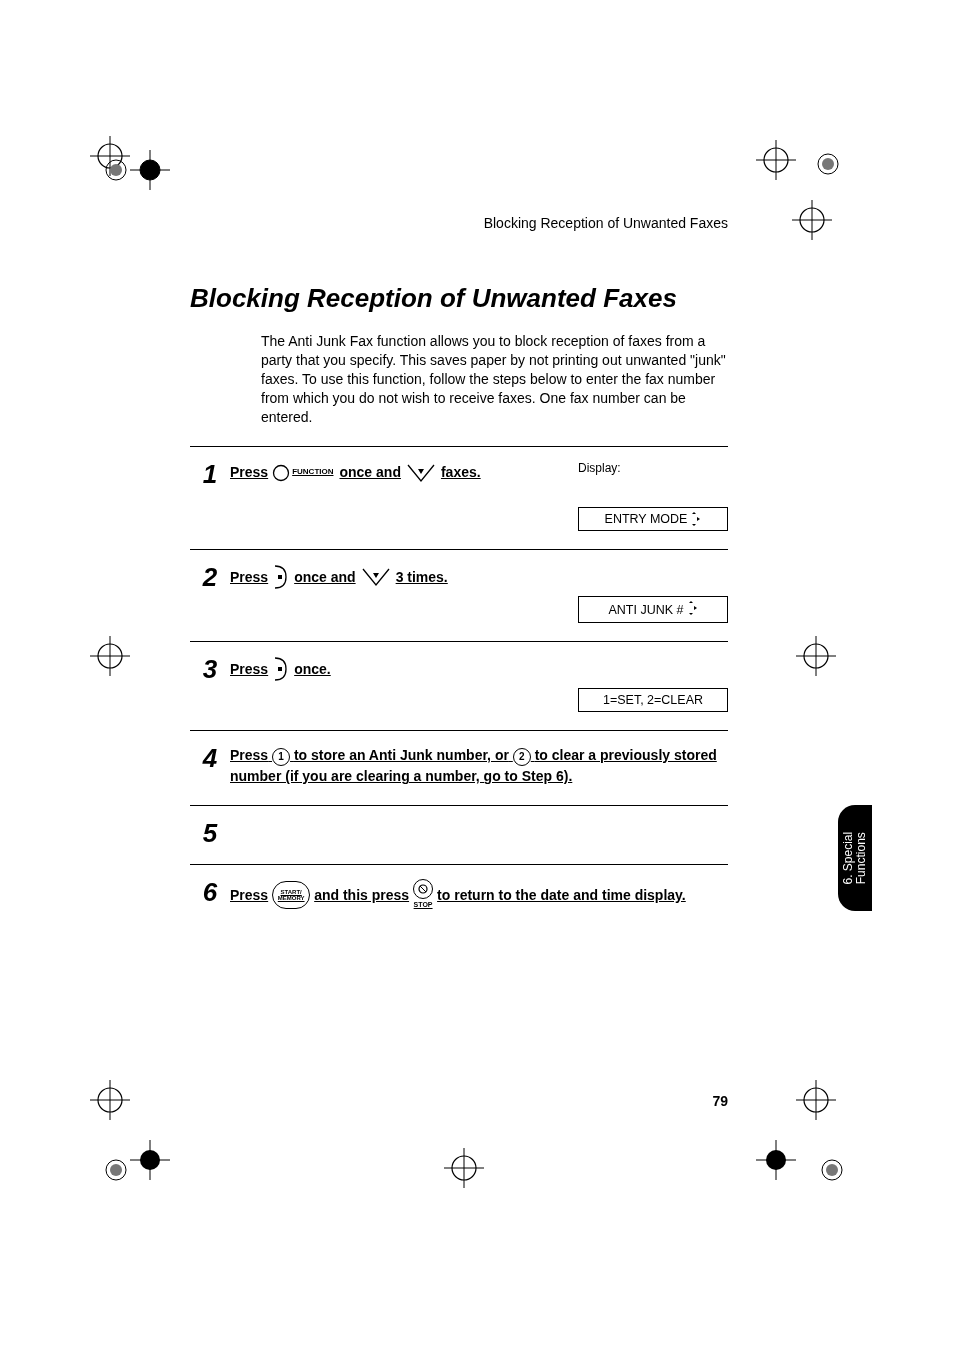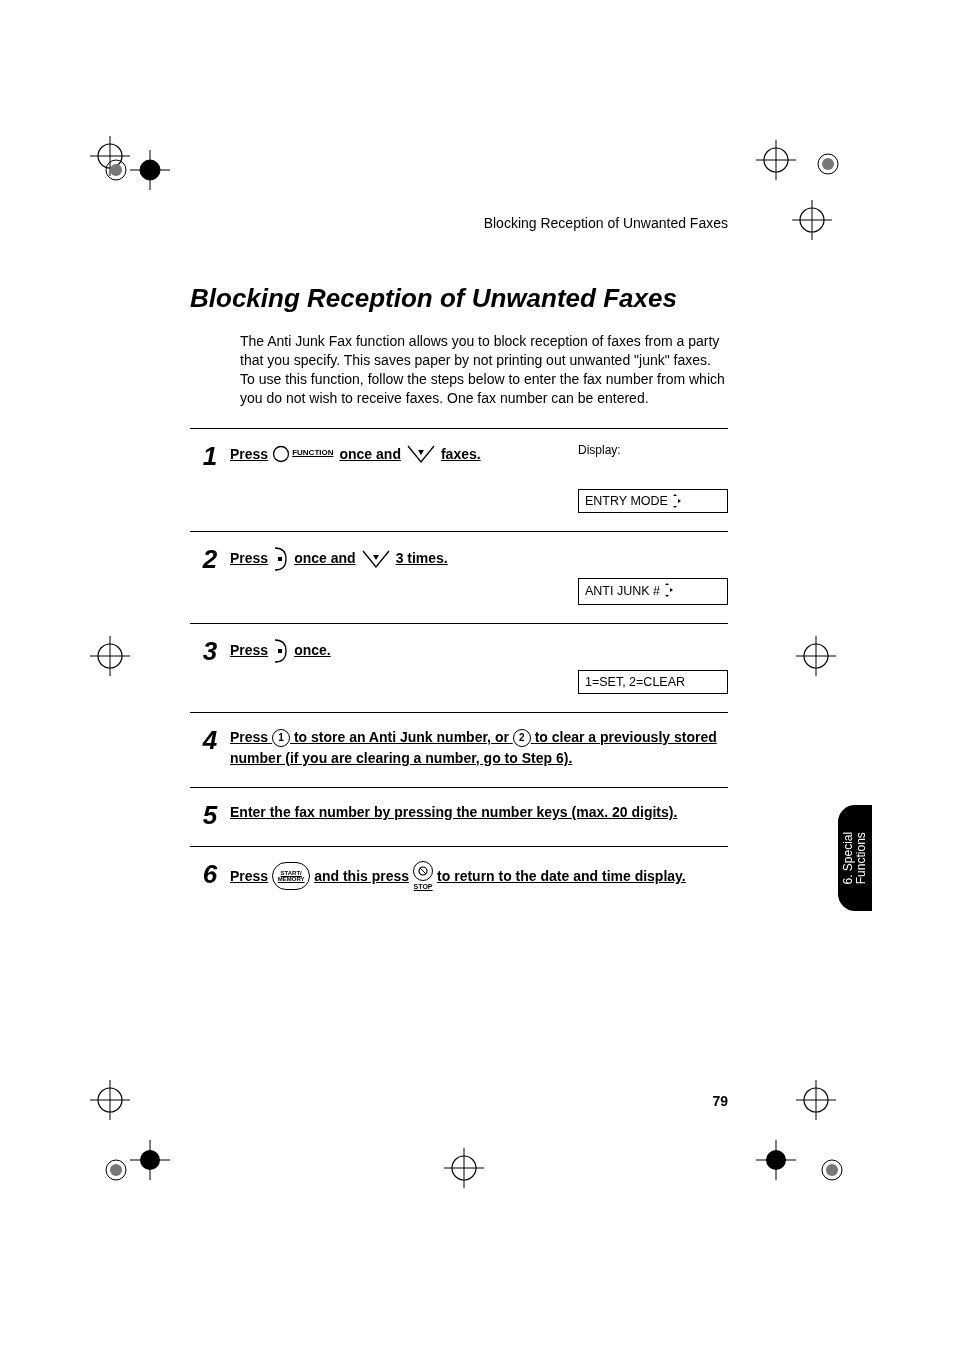--- a/index.html
+++ b/index.html
@@ -5,34 +5,34 @@
   * { box-sizing: border-box; margin: 0; padding: 0; }
   html, body { width: 954px; height: 1351px; background: #fff; font-family: Arial, Helvetica, sans-serif; color: #000; position: relative; }
   .page { position: relative; width: 954px; height: 1351px; }
 
   .reg-mark { position: absolute; width: 40px; height: 40px; }
   .reg-dot { position: absolute; width: 24px; height: 24px; }
 
   .content-region { position: absolute; left: 190px; top: 215px; width: 538px; }
   .header-line { font-size: 14px; text-align: right; margin-bottom: 52px; }
   .title { font-family: Arial, Helvetica, sans-serif; font-size: 26px; font-weight: bold; font-style: italic; margin-bottom: 18px; }
-  .intro { font-size: 14px; line-height: 1.35; margin-left: 50px; margin-bottom: 20px; }
+  .intro { font-size: 14px; line-height: 1.35; margin-left: 71px; margin-bottom: 20px; }
 
   .steps { border-top: 1px solid #000; }
   .step-row { display: flex; border-bottom: 1px solid #000; padding: 14px 0 18px 0; align-items: flex-start; }
   .step-num { width: 40px; font-family: Arial, Helvetica, sans-serif; font-size: 26px; font-weight: bold; font-style: italic; text-align: center; line-height: 1; }
   .step-body { flex: 1; text-decoration: underline; }
   .step-line { font-size: 14px; font-weight: bold; display: flex; align-items: center; flex-wrap: wrap; gap: 4px; line-height: 1.6; }
   .step-line span { display: inline-flex; align-items: center; }
   .step-line .plain { font-weight: bold; }
   .step-text-multi { font-size: 14px; font-weight: bold; line-height: 1.5; }
 
   .display-col { width: 150px; }
   .display-label { font-size: 12px; margin-bottom: 16px; }
-  .display-box { border: 1px solid #000; padding: 4px 6px; font-size: 12.5px; display: flex; justify-content: flex-start; align-items: center; white-space: nowrap; margin-top: 32px; }
+  .display-box { border: 1px solid #000; padding: 4px 6px; font-size: 12.5px; display: flex; justify-content: center; align-items: center; white-space: nowrap; margin-top: 32px; }
 
   .key-circ { display: inline-flex; align-items: center; justify-content: center; border: 1.4px solid #000; border-radius: 50%; width: 18px; height: 18px; font-size: 10px; font-weight: bold; vertical-align: middle; }
   .func-label { font-size: 8px; font-weight: bold; margin-left: 2px; margin-right: 2px; }
   .oval-key { display: inline-flex; align-items: center; justify-content: center; border: 1.4px solid #000; border-radius: 18px; padding: 2px 4px; height: 28px; min-width: 38px; font-size: 6px; line-height: 1; text-align: center; font-weight: bold; }
   .stop-key { display: inline-flex; flex-direction: column; align-items: center; font-size: 7px; font-weight: bold; }
   .stop-key .circle { border: 1.4px solid #000; border-radius: 50%; width: 20px; height: 20px; display: flex; align-items: center; justify-content: center; }
 
   .tab { position: absolute; right: 82px; top: 805px; background: #000; color: #fff; width: 34px; height: 106px; border-top-left-radius: 17px; border-bottom-left-radius: 17px; display: flex; align-items: center; justify-content: center; }
   .tab-text { transform: rotate(-90deg); white-space: nowrap; font-size: 12px; text-align: center; line-height: 1.1; }
 
@@ -228,23 +228,20 @@
             <span class="key-circ">1</span>
             <span>to store an Anti Junk number, or</span>
             <span class="key-circ">2</span>
             <span>to clear a previously stored number (if you are clearing a number, go to Step 6).</span>
           </div>
         </div>
       </div>
 
       <div class="step-row">
         <div class="step-num">5</div>
-        <div class="step-body">
-          <div class="step-text-multi">Enter the fax number by pressing the number keys (max. 20 digits).</div>
-        </div>
       </div>
 
       <div class="step-row" style="border-bottom:none;">
         <div class="step-num">6</div>
         <div class="step-body">
           <div class="step-line">
             <span class="plain">Press</span>
             <span class="oval-key">
               <span style="white-space:pre;">START/
 MEMORY</span>

